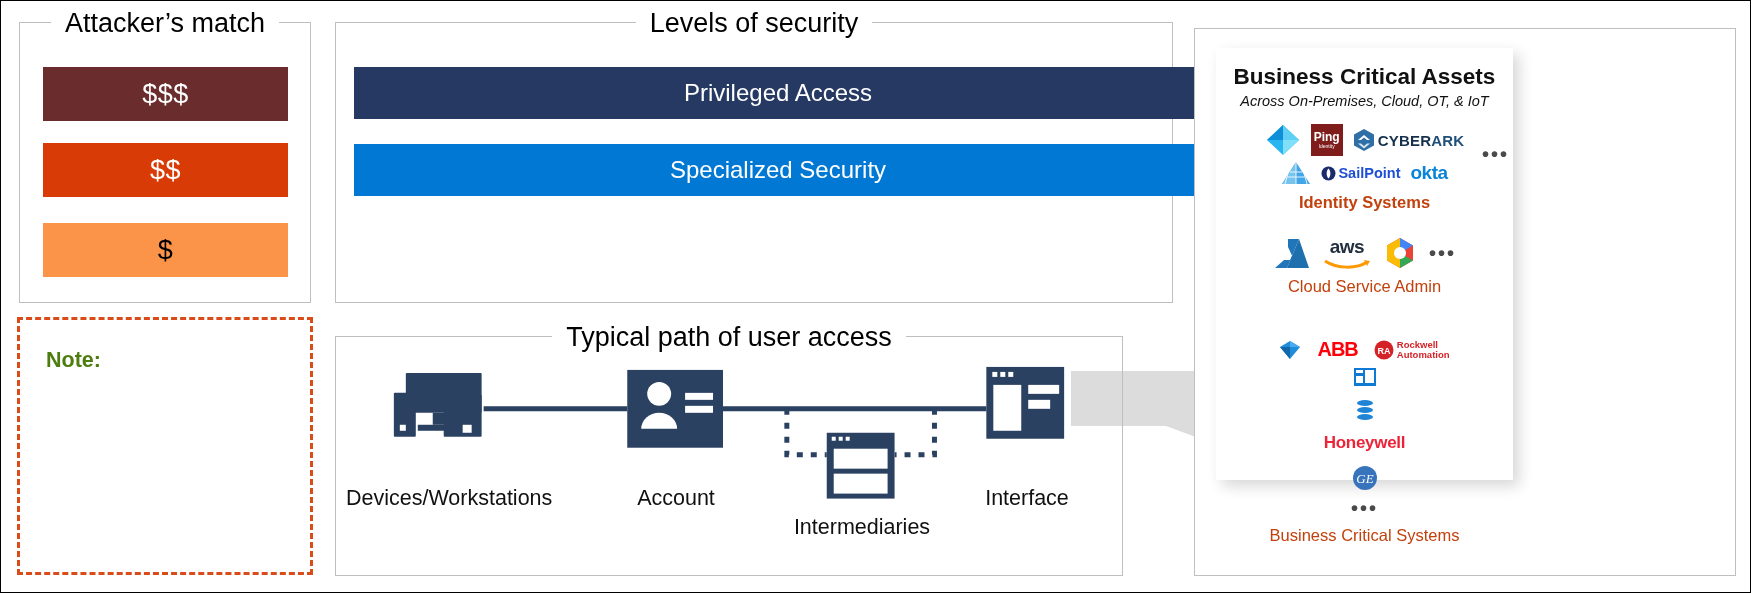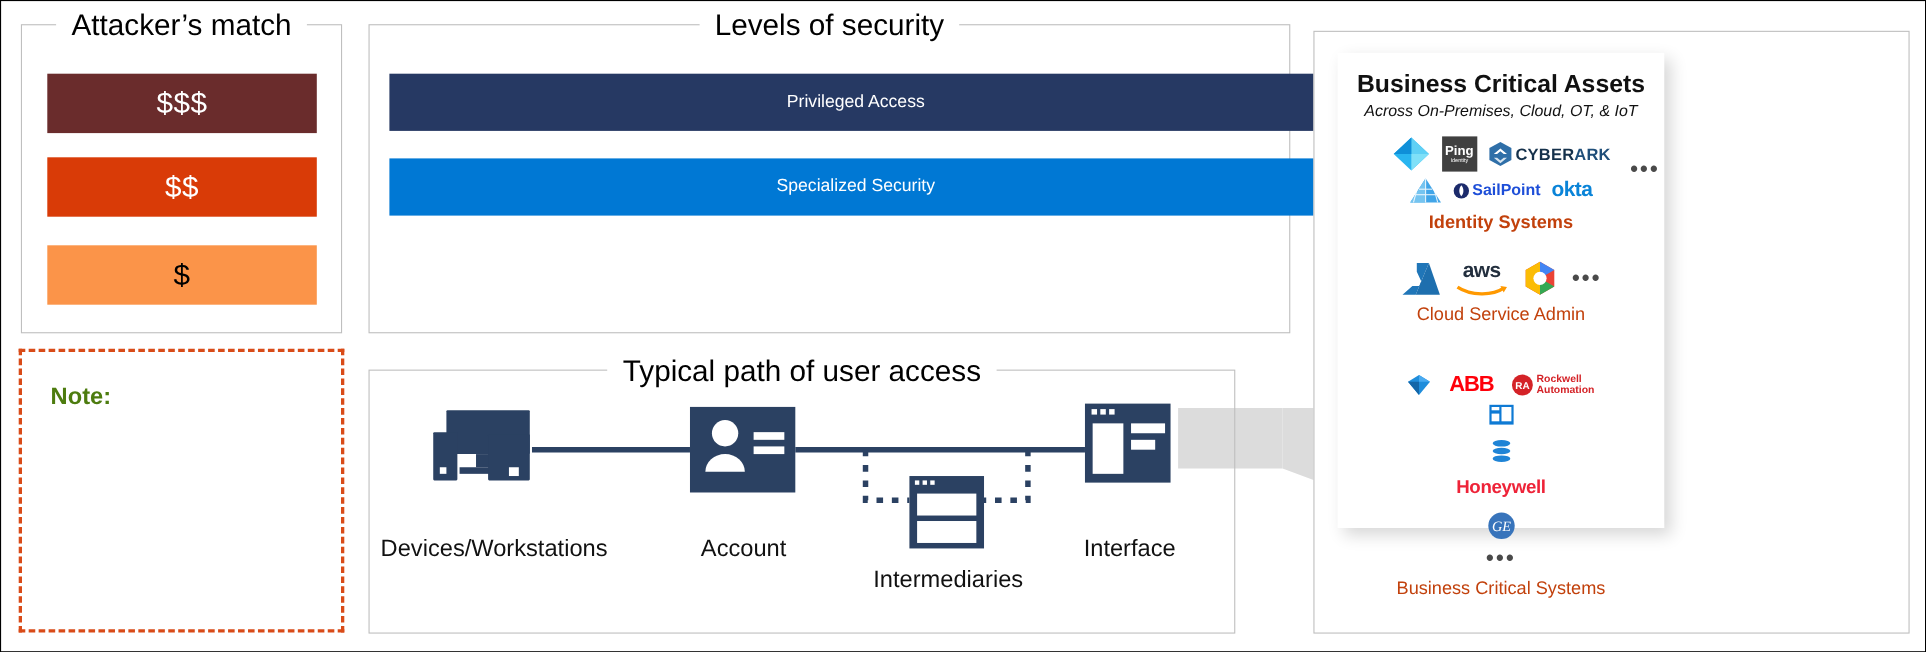--- a/index.html
+++ b/index.html
@@ -88,21 +88,21 @@
   
   #levels-box { left: 334px; top: 21px; width: 838px; height: 281px; }
   .level-bar {
     position: absolute;
     left: 18px;
     width: 848px;
     height: 52px;
     display: flex;
     align-items: center;
     justify-content: center;
-    font-size: 16px;
+    font-size: 24px;
     color: #ffffff;
   }
   .level-bar.l1 { top: 44px;  background: #263963; }
   .level-bar.l2 { top: 121px; background: #0078d4; }
   .level-bar.l3 { top: 201px; background: #50e6ff; color: #000000; }
 
   
   #path-box { left: 334px; top: 335px; width: 788px; height: 240px; }
   #flow {
     position: absolute;
@@ -318,21 +318,21 @@
     <div class="asset-group" style="margin-top:12px;">
       <div class="asset-logos" style="gap:6px 10px;">
         <span class="logo">
           <svg width="36" height="34" viewBox="0 0 36 34">
             <polygon points="18,2 34,17 18,32 2,17" fill="#29b5f0"></polygon>
             <polygon points="18,2 34,17 18,17" fill="#5fd0f5"></polygon>
             <polygon points="18,2 2,17 18,17" fill="#0f8fd8"></polygon>
             <polygon points="18,17 34,17 18,32" fill="#7fe0f8"></polygon>
           </svg>
         </span>
-        <span class="logo" style="background:#404040;width:32px;height:32px;flex-direction:column;justify-content:center;">
+        <span class="logo" style="background:#7f1d1d;width:32px;height:32px;flex-direction:column;justify-content:center;">
           <span class="wm-ping">Ping</span>
           <span style="color:#fff;font-size:5px;line-height:6px;">Identity</span>
         </span>
         <span class="logo" style="gap:3px;">
           <svg width="22" height="24" viewBox="0 0 22 24">
             <polygon points="11,1 21,6.5 21,17.5 11,23 1,17.5 1,6.5" fill="#2f6fa8"></polygon>
             <path d="M5,12 l6,-5 l6,5 l-3,0 l-3,-2.4 l-3,2.4 z" fill="#ffffff"></path>
             <path d="M5,15.5 l6,5 l6,-5 l-3,0 l-3,2.4 l-3,-2.4 z" fill="#d7e4ef"></path>
           </svg>
           <span class="wm wm-cyberark"><span>CYBER</span><b>ARK</b></span>

